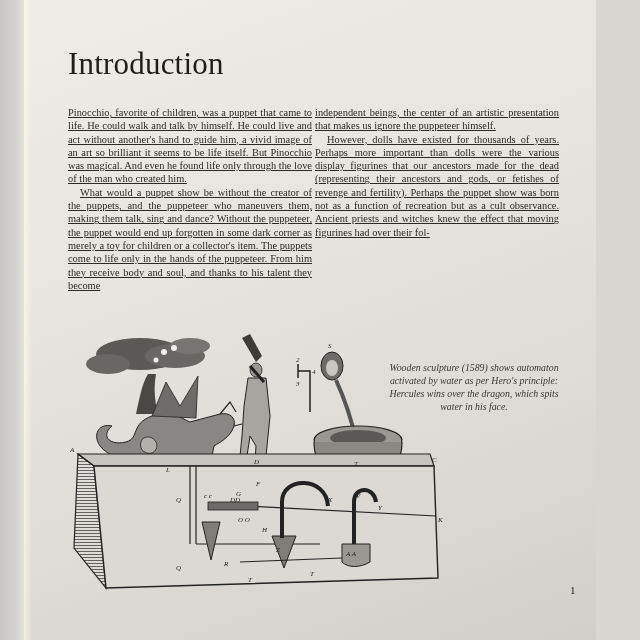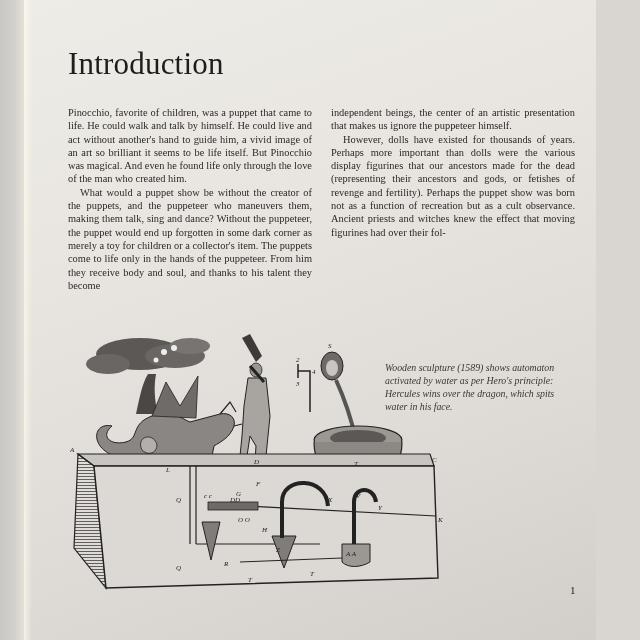--- a/index.html
+++ b/index.html
@@ -19,29 +19,29 @@
   .page::before {
     content:""; position:absolute; left:0; top:0; width:8px; height:100%;
     background:linear-gradient(to right,rgba(255,250,235,0.7),rgba(255,255,255,0));
   }
   .title {
     position:absolute; left:44px; top:46px; font-size:31px; color:#1f1d1b;
     letter-spacing:0.2px;
   }
   .col {
     position:absolute; top:106px; width:244px; font-size:10.4px; line-height:13.3px;
-    color:#2b2826; text-align:justify; hyphens:manual;
+    color:#2b2826; text-align:justify; hyphens:manual;text-decoration:underline;
   }
   .col p { margin:0; text-indent:12px; }
   .col p.first { text-indent:0; }
   .col-left { left:44px; }
-  .col-right { left:307px; }
+  .col-right { left:291px; }
   .caption {
     position:absolute; left:361px; top:361px; width:178px; font-style:italic;
-    font-size:9.8px; line-height:13px; color:#3a3633;
+    font-size:9.8px; line-height:13px; color:#3a3633;text-align:center;
   }
   .figure { position:absolute; left:46px; top:326px; width:380px; height:270px; }
   .page-number {
     position:absolute; left:546px; top:584px; font-size:11px; color:#1f1d1b;
   }
 </style>
 </head>
 <body>
 
 <div class="left-edge"></div>

